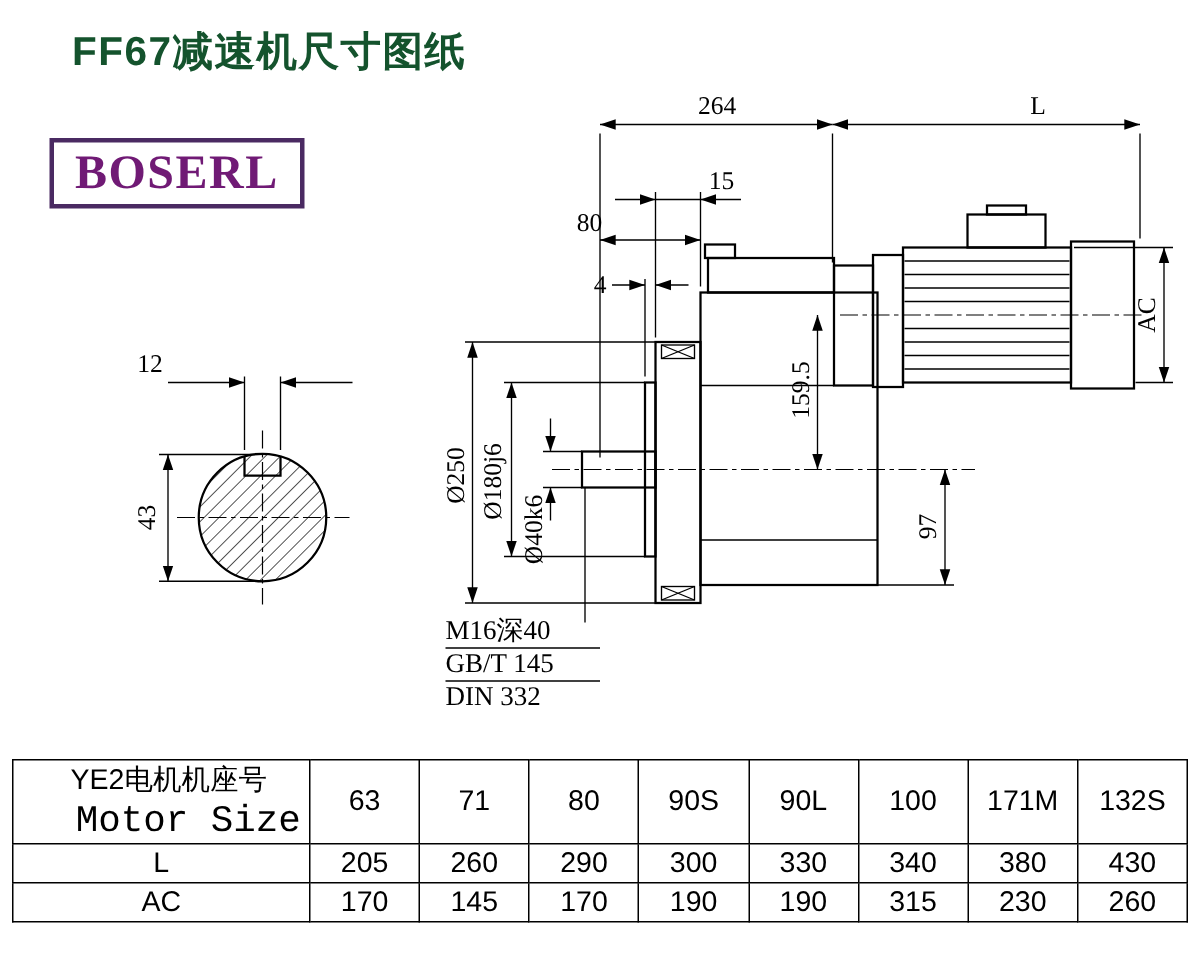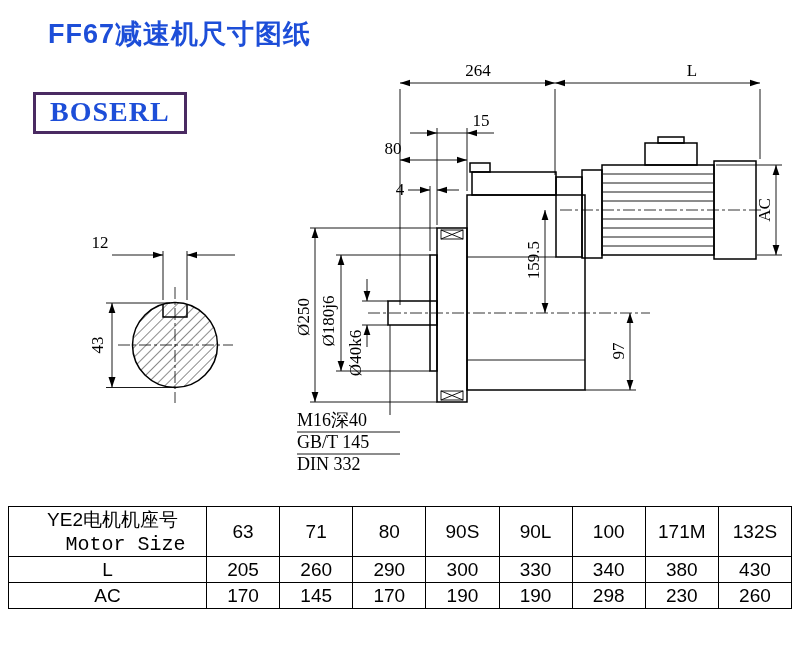--- a/index.html
+++ b/index.html
@@ -3,29 +3,29 @@
 <meta charset="utf-8">
 <style>
   * { margin:0; padding:0; box-sizing:border-box; }
   html,body { background:#fff; }
   body { width:800px; height:646px; font-family:"Liberation Serif", serif; }
   .page { position:relative; width:800px; height:646px; background:#fff; overflow:hidden; }
 
   .title {
     position:absolute; left:48px; top:16px;
     font-family:"Liberation Sans", sans-serif;
-    font-weight:bold; font-size:27px; color:#1d4ed8; letter-spacing:1px;
+    font-weight:bold; font-size:27px; color:#14532d; letter-spacing:1px;
   }
   .logo {
     position:absolute; left:33px; top:92px;
     border:3px solid #4a2a62; padding:1px 14px 3px 14px; background:#fff;
   }
   .logo .logo-text {
     font-family:"Liberation Serif", serif; font-weight:bold;
-    font-size:28px; color:#1d4ed8; letter-spacing:1px;
+    font-size:32px; color:#701a75; letter-spacing:1px;
   }
 
   svg.drawing { position:absolute; left:0; top:55px; }
   .ol { stroke:#000; stroke-width:1.5; fill:none; }           
   .dl { stroke:#000; stroke-width:0.9; fill:none; }           
   .cl { stroke:#000; stroke-width:0.8; fill:none; stroke-dasharray:12 3 3 3; } 
   .dt { font-family:"Liberation Serif", serif; font-size:17px; fill:#000; }
   .nt { font-family:"Liberation Serif", serif; font-size:18px; fill:#000; }
 
   table.dims {
@@ -34,21 +34,21 @@
   }
   table.dims th, table.dims td {
     border:1px solid #000; text-align:center; vertical-align:middle;
     font-family:"Liberation Sans", sans-serif; font-weight:normal;
     font-size:19px; color:#000; padding:0;
   }
   table.dims tr.hdr th { height:50px; }
   table.dims tr.row td { height:26px; }
   th.motor-cell { text-align:left; }
   .motor-cn { padding-left:10px; font-size:19px; }
-  .motor-en { padding-left:36px; font-family:"Liberation Mono", monospace; font-size:20px; }
+  .motor-en { padding-left:36px; font-family:"Liberation Mono", monospace; font-size:25px; }
 </style>
 </head>
 <body>
 
 <div class="page">
 
   <div class="title">FF67减速机尺寸图纸</div>
 
   <div class="logo">
     <span class="logo-text">BOSERL</span>
@@ -253,20 +253,20 @@
         <td>380</td>
         <td>430</td>
       </tr>
       <tr class="row">
         <td>AC</td>
         <td>170</td>
         <td>145</td>
         <td>170</td>
         <td>190</td>
         <td>190</td>
-        <td>298</td>
+        <td>315</td>
         <td>230</td>
         <td>260</td>
       </tr>
     </tbody>
   </table>
 
 </div>
 
 </body></html>

